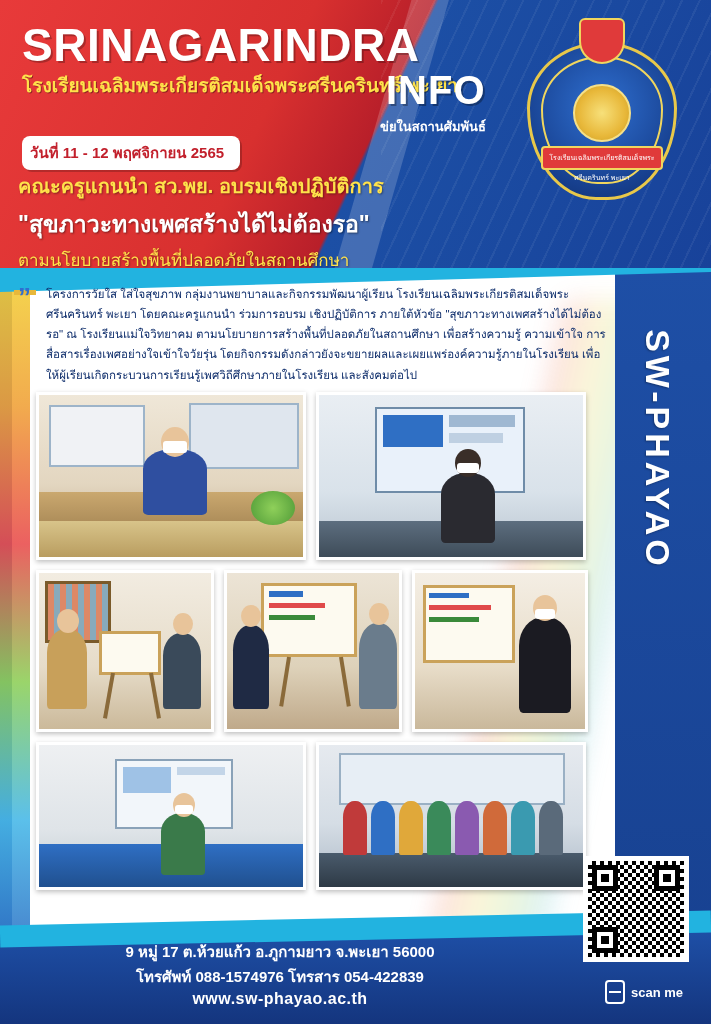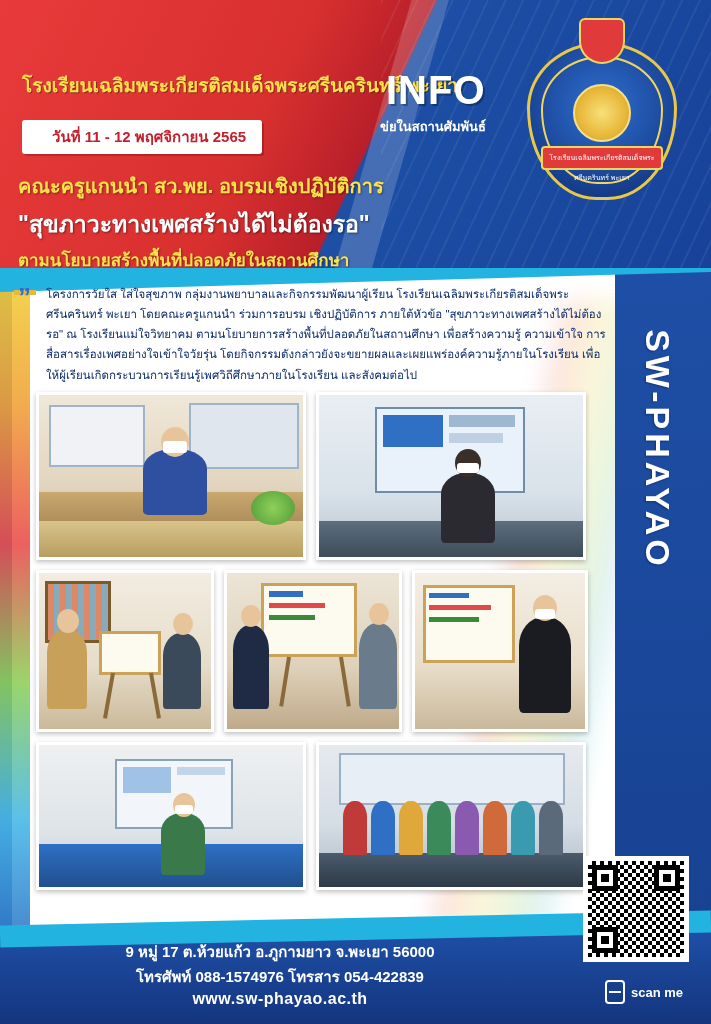--- a/index.html
+++ b/index.html
@@ -73,35 +73,35 @@
   .info-word {
     position: absolute; left: 386px; top: 68px;
     font-size: 40px; font-weight: bold; color: #ffffff; letter-spacing: 1px;
     text-shadow: 2px 2px 0 rgba(0,0,0,.3);
   }
   .info-sub {
     position: absolute; left: 380px; top: 116px;
     font-size: 13px; color: #ffffff; font-weight: bold;
   }
   .date-pill {
-    position: absolute; left: 22px; top: 120px;
+    position: absolute; left: 22px; top: 136px;
     background: #ffffff; color: #c2202c;
     font-size: 15px; font-weight: bold;
-    padding: 5px 16px 5px 30px;
-    border-radius: 3px;
+    padding: 5px 16px 5px 8px;
+    border-radius: 8px;
     box-shadow: 2px 2px 0 rgba(0,0,0,.2);
   }
   .headline-box {
     position: absolute; left: 18px; top: 170px; width: 460px;
     background: rgba(20,55,130,.0);
     text-align: left;
   }
   .hl1 { font-size: 20px; font-weight: bold; color: #ffe24a; text-shadow: 1px 1px 2px rgba(0,0,0,.4); }
   .hl2 { font-size: 23px; font-weight: bold; color: #ffffff; margin-top: 4px; text-shadow: 1px 1px 2px rgba(0,0,0,.45); }
-  .hl3 { font-size: 17px; font-weight: bold; color: #ffe24a; margin-top: 4px; text-shadow: 1px 1px 2px rgba(0,0,0,.4); }
+  .hl3 { font-size: 17px; font-weight: normal; color: #ffe24a; margin-top: 4px; text-shadow: 1px 1px 2px rgba(0,0,0,.4); }
 
   
   .crest {
     position: absolute; right: 34px; top: 18px; width: 150px; height: 190px;
   }
   .crest-shield {
     position: absolute; left: 0; top: 24px; width: 150px; height: 158px;
     background: radial-gradient(circle at 50% 40%, #2f6fd0 0%, #17408f 70%, #0e2d6b 100%);
     border: 3px solid #e8c84a;
     border-radius: 50% 50% 46% 46% / 42% 42% 58% 58%;
@@ -248,20 +248,21 @@
   <div class="bg-white-body"></div>
   <div class="bg-rainbow-right"></div>
   <div class="bg-left-stripe"></div>
   <div class="bg-blue-right"></div>
   <div class="bg-diag-1"></div>
 
   <div class="header">
     <div class="hdr-lines"></div>
     <div class="hdr-diag-white"></div>
 
+    <div class="title-main">SRINAGARINDRA</div>
     <div class="title-th1">โรงเรียนเฉลิมพระเกียรติสมเด็จพระศรีนครินทร์ พะเยา</div>
 
     <div class="info-word">INFO</div>
     <div class="info-sub">ข่ยในสถานศัมพันธ์</div>
 
     <div class="date-pill">วันที่ 11 - 12 พฤศจิกายน 2565</div>
 
     <div class="headline-box">
       <div class="hl1">คณะครูแกนนำ สว.พย. อบรมเชิงปฏิบัติการ</div>
       <div class="hl2">"สุขภาวะทางเพศสร้างได้ไม่ต้องรอ"</div>

